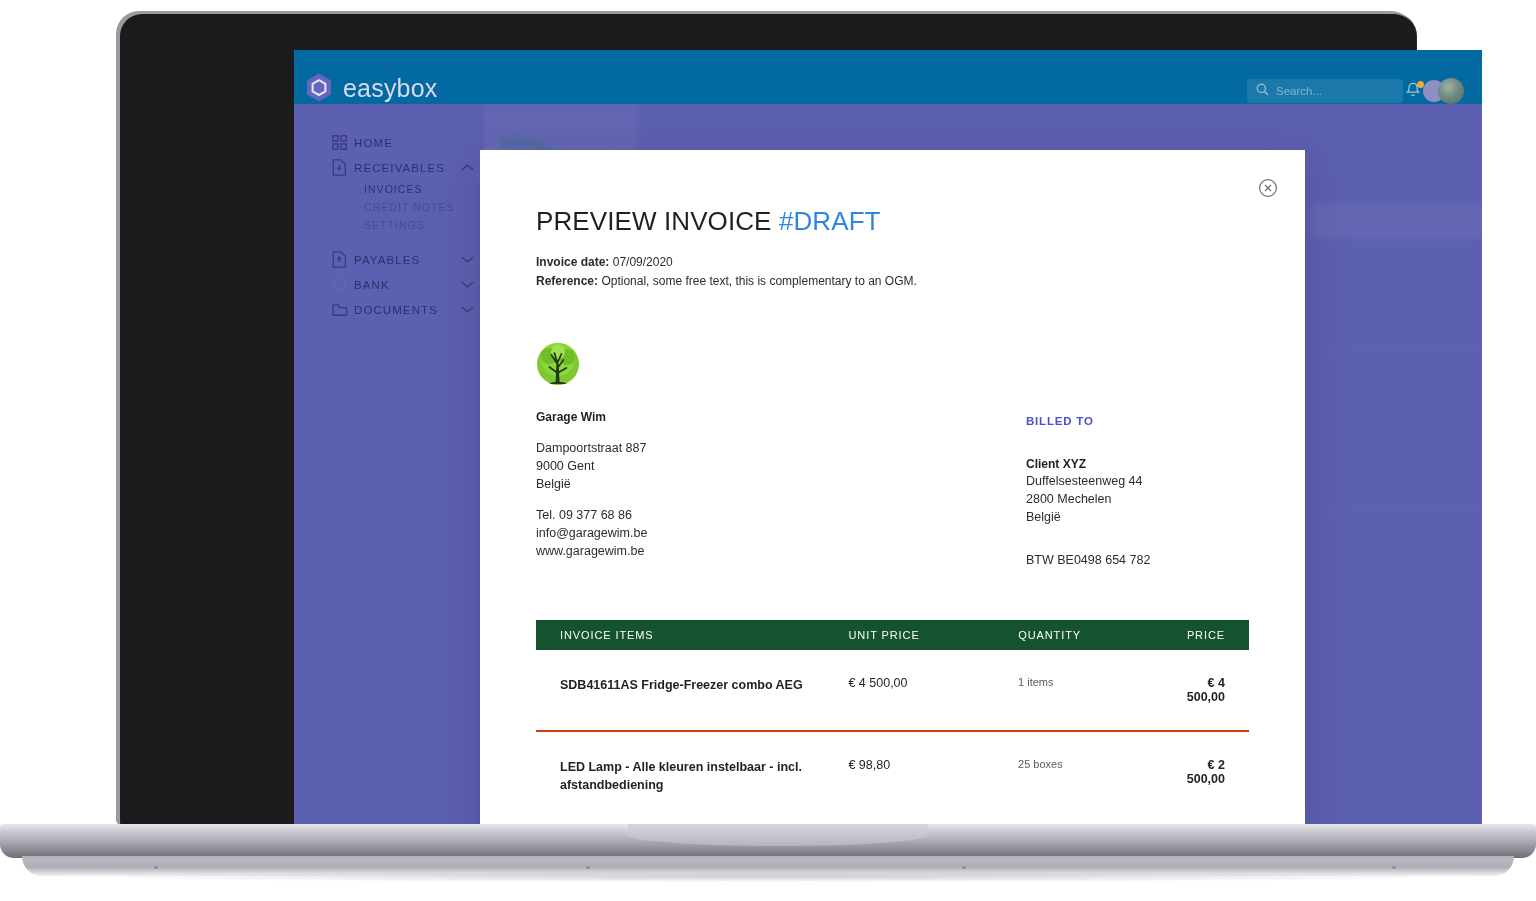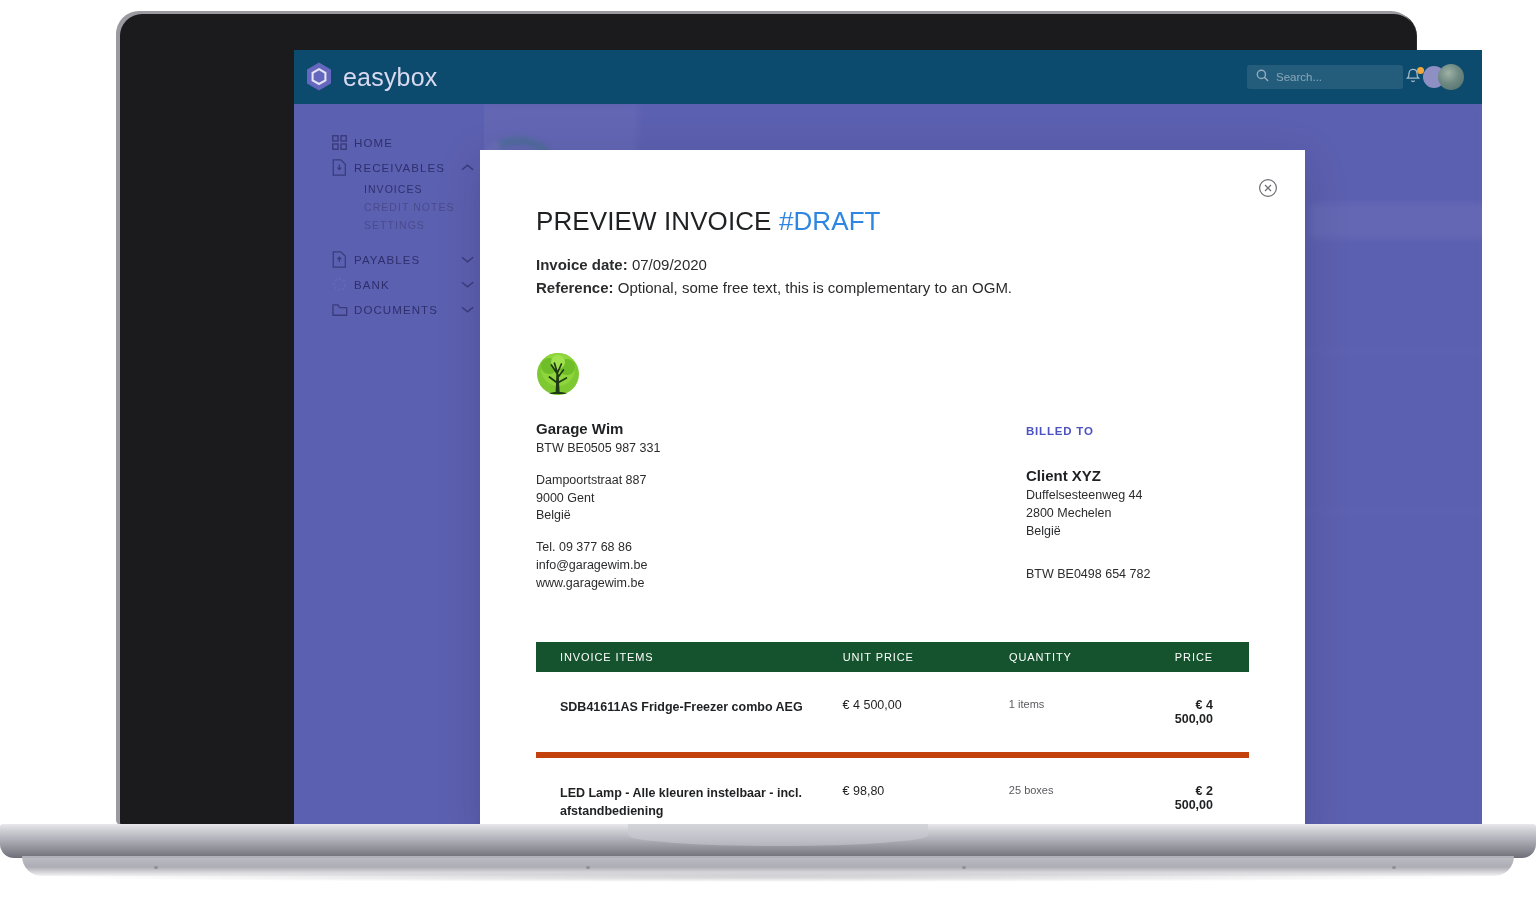--- a/index.html
+++ b/index.html
@@ -85,23 +85,23 @@
     background: #8e8e98;
     border-radius: 50%;
   }
 
   
   .app-header {
     position: absolute;
     left: 0; top: 0;
     width: 1188px;
     height: 54px;
-    background: #0c4a6e;
-    display: flex;
-    align-items: center;
+    background: #0369a1;
+    display: flex;
+    align-items: flex-end;
   }
   .brand {
     display: flex;
     align-items: center;
     gap: 9px;
     margin-left: 10px;
   }
   .brand-mark { width: 30px; height: 32px; display:block; }
   .brand-name {
     color: #d9d9ef;
@@ -268,42 +268,42 @@
     font-size: 26px;
     font-weight: 400;
     color: #1f2022;
     letter-spacing: .1px;
     margin: 0 0 16px 0;
   }
   .inv-title .draft {
     color: #2e86e0;
   }
   .meta-line {
-    font-size: 15px;
+    font-size: 12px;
     color: #2b2c2e;
     line-height: 1.55;
   }
   .meta-line b { font-weight: 700; }
 
   .party-row {
     display: flex;
     margin-top: 52px;
   }
   .party-left { width: 490px; }
   .party-right { flex: 1; padding-top: 73px; }
 
   .tree-logo {
     width: 44px; height: 44px;
     border-radius: 50%;
     overflow: hidden;
     display: block;
     margin-bottom: 22px;
   }
   .pname {
-    font-size: 15px;
+    font-size: 12px;
     font-weight: 700;
     color: #1f2022;
     line-height: 1.5;
   }
   .pline {
     font-size: 12.5px;
     color: #2b2c2e;
     line-height: 1.42;
   }
   .pblock { margin-top: 14px; }
@@ -325,28 +325,28 @@
     display: flex;
     align-items: center;
     color: #ffffff;
     font-size: 11px;
     letter-spacing: .9px;
     font-weight: 500;
   }
   .c-desc  { width: 330px; padding-left: 24px; box-sizing: border-box; }
   .c-unit  { width: 180px; }
   .c-qty   { width: 145px; }
-  .c-price { flex: 1; text-align: right; padding-right: 36px; box-sizing: border-box; margin-left: 32px; }
+  .c-price { flex: 1; text-align: right; padding-right: 24px; box-sizing: border-box; margin-left: 32px; }
 
   .item-row {
     display: flex;
     align-items: flex-start;
     padding-top: 26px;
     padding-bottom: 26px;
-    border-bottom: 6px solid #c2410c;
+    border-bottom: 2px solid #c2410c;
   }
   .item-row:last-child { border-bottom: none; }
   .it-desc {
     font-size: 12.5px; font-weight: 700; color: #1f2022; line-height: 1.45;
   }
   .it-unit {
     font-size: 12.5px; color: #1f2022;
   }
   .it-qty {
     font-size: 11px; color: #5a5b5f;
@@ -542,21 +542,20 @@
                     <circle cx="31" cy="15" r="8" fill="#6fbd28"></circle>
                     <circle cx="22" cy="10" r="7" fill="#a0e24e"></circle>
                     <path d="M21 40c-3 0-7 .5-9 2h20c-2-1.6-6-2-9-2z" fill="#1f3a14"></path>
                     <path d="M21.4 40V22l-6-9M21.4 26l6-8M21.4 31l-8-6M21.4 31l9-5M21.4 21l-3-10M21.4 21l4-9" stroke="#1f3a14" stroke-width="1.7" fill="none" stroke-linecap="round"></path>
                     <path d="M19.6 40h4l-1-18h-2z" fill="#1f3a14"></path>
                   </g>
                 </svg>
               </span>
 
               <div class="pname">Garage Wim</div>
-              <div class="pline">BTW BE0505 987 331</div>
 
               <div class="pblock">
                 <div class="pline">Dampoortstraat 887</div>
                 <div class="pline">9000 Gent</div>
                 <div class="pline">België</div>
               </div>
 
               <div class="pblock">
                 <div class="pline">Tel. 09 377 68 86</div>
                 <div class="pline">info@garagewim.be</div>

